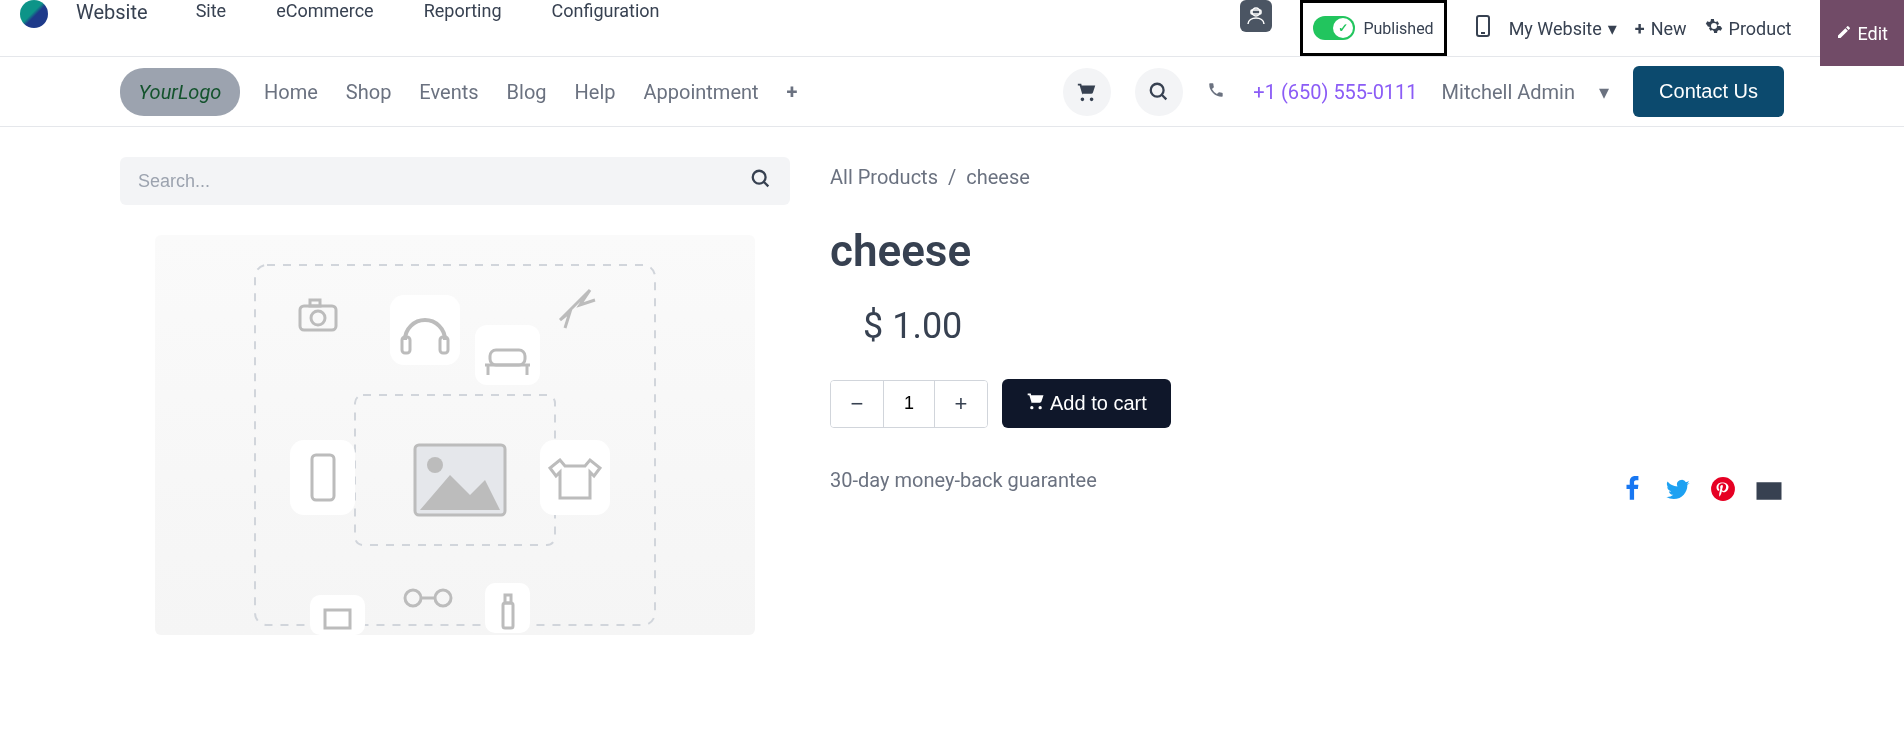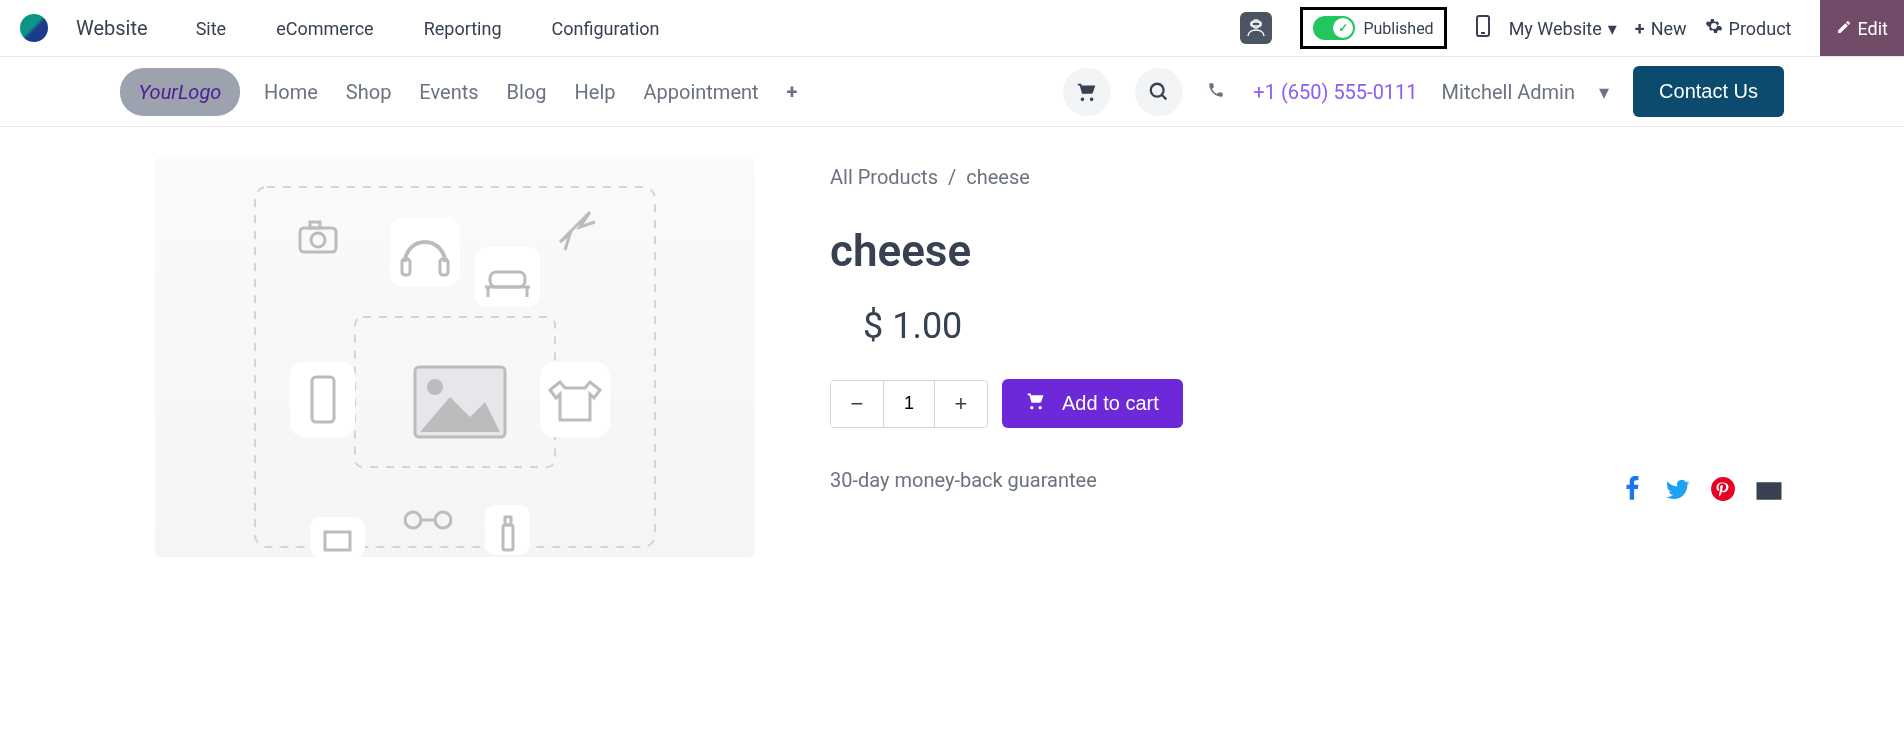--- a/index.html
+++ b/index.html
@@ -1,35 +1,35 @@
 <!DOCTYPE html>
 <html><head>
 <meta charset="utf-8">
 <style>
 * { margin: 0; padding: 0; box-sizing: border-box; }
 body { font-family: -apple-system, BlinkMacSystemFont, "Segoe UI", Roboto, sans-serif; background: #fff; color: #374151; width: 1904px; }
 
 
-.admin-bar { display: flex; align-items: center; height: 57px; border-bottom: 1px solid #e5e7eb; padding: 0 20px; gap: 28px; }
+.admin-bar { display: flex; height: 57px; border-bottom: 1px solid #e5e7eb; padding: 0 20px; gap: 28px; }
 .admin-logo { width: 28px; height: 28px; border-radius: 50%; background: linear-gradient(135deg, #0d9488 0%, #0d9488 45%, #1e3a8a 55%, #1e3a8a 100%); }
 .admin-title { font-size: 20px; font-weight: 400; color: #374151; }
 .admin-nav { display: flex; gap: 30px; }
 .admin-nav a { color: #374151; text-decoration: none; font-size: 18px; margin-left: 20px; }
 .admin-spacer { flex: 1; }
 .avatar { width: 32px; height: 32px; border-radius: 6px; background: #4b5563; display: flex; align-items: center; justify-content: center; color: #fff; font-size: 18px; }
 .publish-toggle { display: flex; align-items: center; gap: 8px; border: 3px solid #000; padding: 6px 10px; }
 .toggle-pill { width: 42px; height: 24px; border-radius: 12px; background: #22c55e; display: flex; align-items: center; justify-content: flex-end; padding: 2px; }
 .toggle-knob { width: 20px; height: 20px; border-radius: 50%; background: #fff; display: flex; align-items: center; justify-content: center; color: #22c55e; font-size: 12px; font-weight: bold; }
 .admin-right { display: flex; align-items: center; gap: 18px; font-size: 18px; color: #374151; }
 .admin-right-item { display: flex; align-items: center; gap: 6px; cursor: pointer; }
-.edit-btn { background: #714B67; color: #fff; padding: 0 16px; height: 56px; display: flex; align-items: center; gap: 6px; margin-right: -20px; font-size: 18px; }
+.edit-btn { background: #714B67; color: #fff; padding: 0 16px; height: 66px; display: flex; align-items: center; gap: 6px; margin-right: -20px; font-size: 18px; }
 
 
 .site-header { display: flex; align-items: center; height: 70px; padding: 0 120px; border-bottom: 1px solid #e5e7eb; gap: 24px; }
-.site-logo { width: 120px; height: 48px; background: #9ca3af; border-radius: 24px / 48%; display: flex; align-items: center; justify-content: center; color: #4c1d95; font-size: 20px; font-style: italic; }
+.site-logo { width: 120px; height: 48px; background: #9ca3af; border-radius: 24px / 48%; display: flex; align-items: center; justify-content: center; color: #14532d; font-size: 20px; font-style: italic; }
 .site-nav { display: flex; gap: 28px; align-items: center; }
 .site-nav a { color: #6b7280; text-decoration: none; font-size: 20px; }
 .plus-nav { color: #6b7280; font-size: 20px; }
 .site-spacer { flex: 1; }
 .icon-circle { width: 48px; height: 48px; border-radius: 50%; background: #f3f4f6; display: flex; align-items: center; justify-content: center; color: #374151; font-size: 20px; }
 .phone { display: flex; align-items: center; gap: 28px; color: #8b5cf6; font-size: 20px; }
 .user-dd { color: #6b7280; font-size: 20px; display: flex; align-items: center; gap: 24px; }
 .contact-btn { background: #0c4a6e; color: #fff; border: none; padding: 14px 26px; border-radius: 6px; font-size: 20px; }
 
 
@@ -42,21 +42,21 @@
 
 .right-col { flex: 1; }
 .breadcrumb { display: flex; align-items: center; gap: 10px; font-size: 20px; color: #6b7280; margin-bottom: 36px; margin-top: 8px;}
 .breadcrumb a { color: #6b7280; text-decoration: none; }
 .product-title { font-size: 44px; font-weight: 600; color: #374151; margin-bottom: 28px; }
 .product-price { font-size: 36px; color: #374151; margin-bottom: 32px; margin-left: 33px; }
 .cart-row { display: flex; gap: 14px; align-items: center; margin-bottom: 40px; }
 .qty { display: flex; border: 1px solid #d1d5db; border-radius: 4px; overflow: hidden; }
 .qty button { width: 52px; height: 46px; background: #fff; border: none; font-size: 22px; color: #374151; cursor: pointer; }
 .qty input { width: 52px; height: 46px; border: none; border-left: 1px solid #d1d5db; border-right: 1px solid #d1d5db; text-align: center; font-size: 18px; }
-.add-cart { background: #6d28d9; color: #fff; border: none; padding: 12px 24px; border-radius: 6px; font-size: 20px; display: flex; align-items: center; gap: 16px; }
+.add-cart { background: #0f172a; color: #fff; border: none; padding: 12px 24px; border-radius: 6px; font-size: 20px; display: flex; align-items: center; gap: 4px; }
 .terms { text-decoration: underline; font-size: 20px; color: #374151; margin-bottom: 8px; }
 .info-line { font-size: 20px; color: #6b7280; margin-bottom: 4px; }
 .socials { display: flex; gap: 18px; justify-content: flex-end; margin-top: -20px; }
 .socials span { font-size: 28px; }
 .fb { color: #1877f2; }
 .tw { color: #1da1f2; }
 .pin { color: #e60023; }
 .mail { color: #374151; }
 
 
@@ -155,20 +155,29 @@
   </div>
   <div class="user-dd">
     <span>Mitchell Admin</span>
     <span>▾</span>
   </div>
   <button class="contact-btn">Contact Us</button>
 </div>
 
 <div class="content">
   <div class="left-col">
+    <div class="search-box">
+      <input type="text" placeholder="Search..." style="">
+      <span>
+        <svg width="22" height="22" viewBox="0 0 24 24" fill="none" stroke="#374151" stroke-width="2.5">
+            <circle cx="10" cy="10" r="7"></circle>
+            <line x1="20" y1="20" x2="15" y2="15"></line>
+          </svg>
+      </span>
+    </div>
     <div class="product-image">
       <svg class="ph-svg" viewBox="0 0 600 400">
         <rect x="100" y="30" width="400" height="360" rx="12" fill="none" stroke="#d1d5db" stroke-width="2" stroke-dasharray="8 8"></rect>
         <rect x="200" y="160" width="200" height="150" rx="8" fill="none" stroke="#d1d5db" stroke-width="2" stroke-dasharray="8 8"></rect>
 
         <rect x="260" y="210" width="90" height="70" rx="4" fill="#e5e7eb" stroke="#bcbcbc" stroke-width="3"></rect>
         <circle cx="280" cy="230" r="8" fill="#bcbcbc"></circle>
         <path d="M265 275 L295 240 L315 260 L330 245 L345 275 Z" fill="#bcbcbc"></path>
 
         <g transform="translate(145,65)" stroke="#bcbcbc" stroke-width="3" fill="none">

